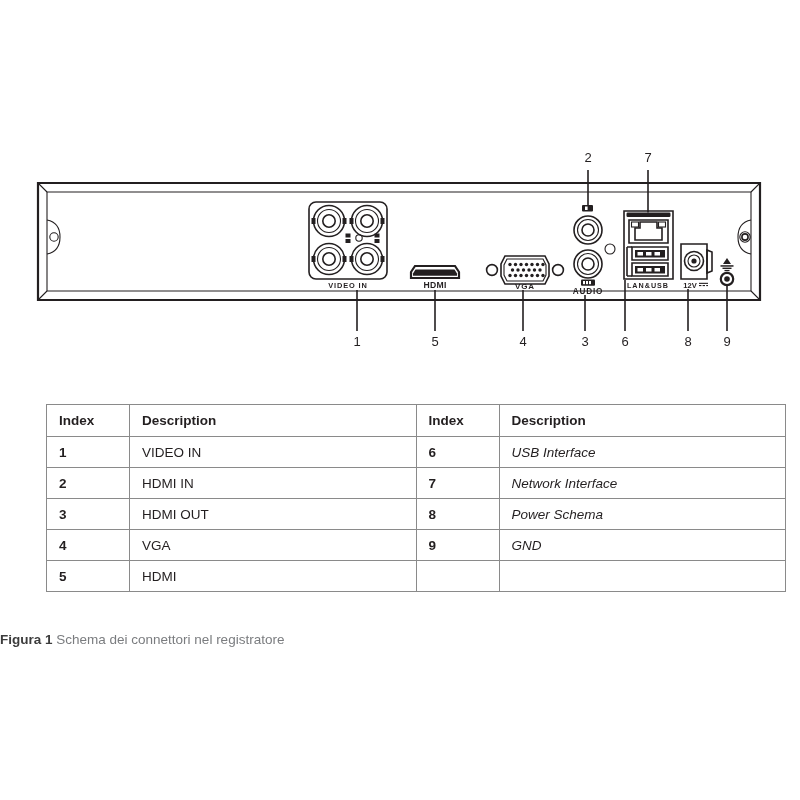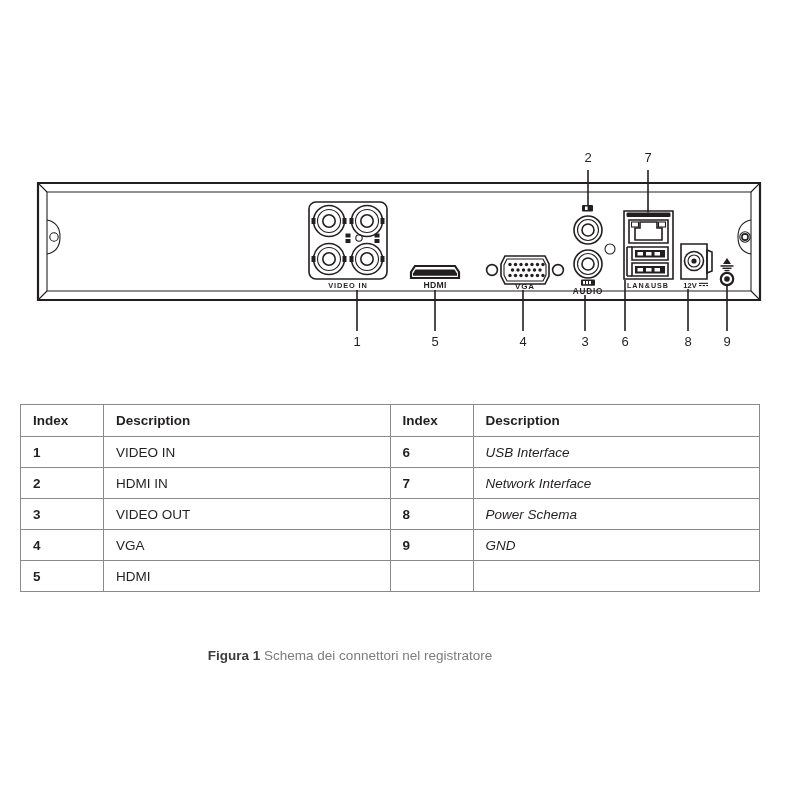--- a/index.html
+++ b/index.html
@@ -10,41 +10,41 @@
     overflow:hidden;position:relative;
   }
 
   
   #figure{position:absolute;left:0;top:148;width:800px;height:215px;}
   #figure{top:148px;}
 
   .svgwrap{position:absolute;left:0;top:0;width:800px;height:215px;}
 
   
-  #table-block{position:absolute;left:20px;top:404px;width:740px;}
+  #table-block{position:absolute;left:46px;top:404px;width:740px;}
   table.conn{
     border-collapse:collapse;width:740px;table-layout:fixed;
     font-size:13.5px;
   }
   table.conn td{
     border:1px solid #8a8a8a;
     height:30px;padding:0 0 0 12px;vertical-align:middle;
     color:#231f20;
   }
   td.idx{width:70px;font-weight:bold;font-size:13.5px;padding-left:14px;}
   td.idxh{width:70px;font-weight:bold;padding-left:14px;}
   td.desc{width:300px;}
   td.desch{font-weight:bold;}
   tr.head td{font-weight:bold;height:31px;}
   td.desc2{width:300px;font-style:italic;}
 
   
   #caption{
-    position:absolute;left:0;top:648px;width:700px;
-    text-align:center;font-size:13.5px;color:#6d6e71;
+    position:absolute;left:0;top:632px;width:700px;
+    font-size:13.5px;color:#6d6e71;
   }
   #caption b{color:#3c3c3c;font-weight:bold;}
   .capnorm{color:#7a7c7f;}
 </style>
 </head>
 <body>
 
 <div id="figure">
   <svg class="svgwrap" viewBox="0 0 800 215" xmlns="http://www.w3.org/2000/svg">
     <defs>
@@ -299,21 +299,21 @@
         <td class="desc2">USB Interface</td>
       </tr>
       <tr>
         <td class="idx">2</td>
         <td class="desc">HDMI IN</td>
         <td class="idx">7</td>
         <td class="desc2">Network Interface</td>
       </tr>
       <tr>
         <td class="idx">3</td>
-        <td class="desc">VIDEO OUT</td>
+        <td class="desc">HDMI OUT</td>
         <td class="idx">8</td>
         <td class="desc2">Power Schema</td>
       </tr>
       <tr>
         <td class="idx">4</td>
         <td class="desc">VGA</td>
         <td class="idx">9</td>
         <td class="desc2">GND</td>
       </tr>
       <tr>

